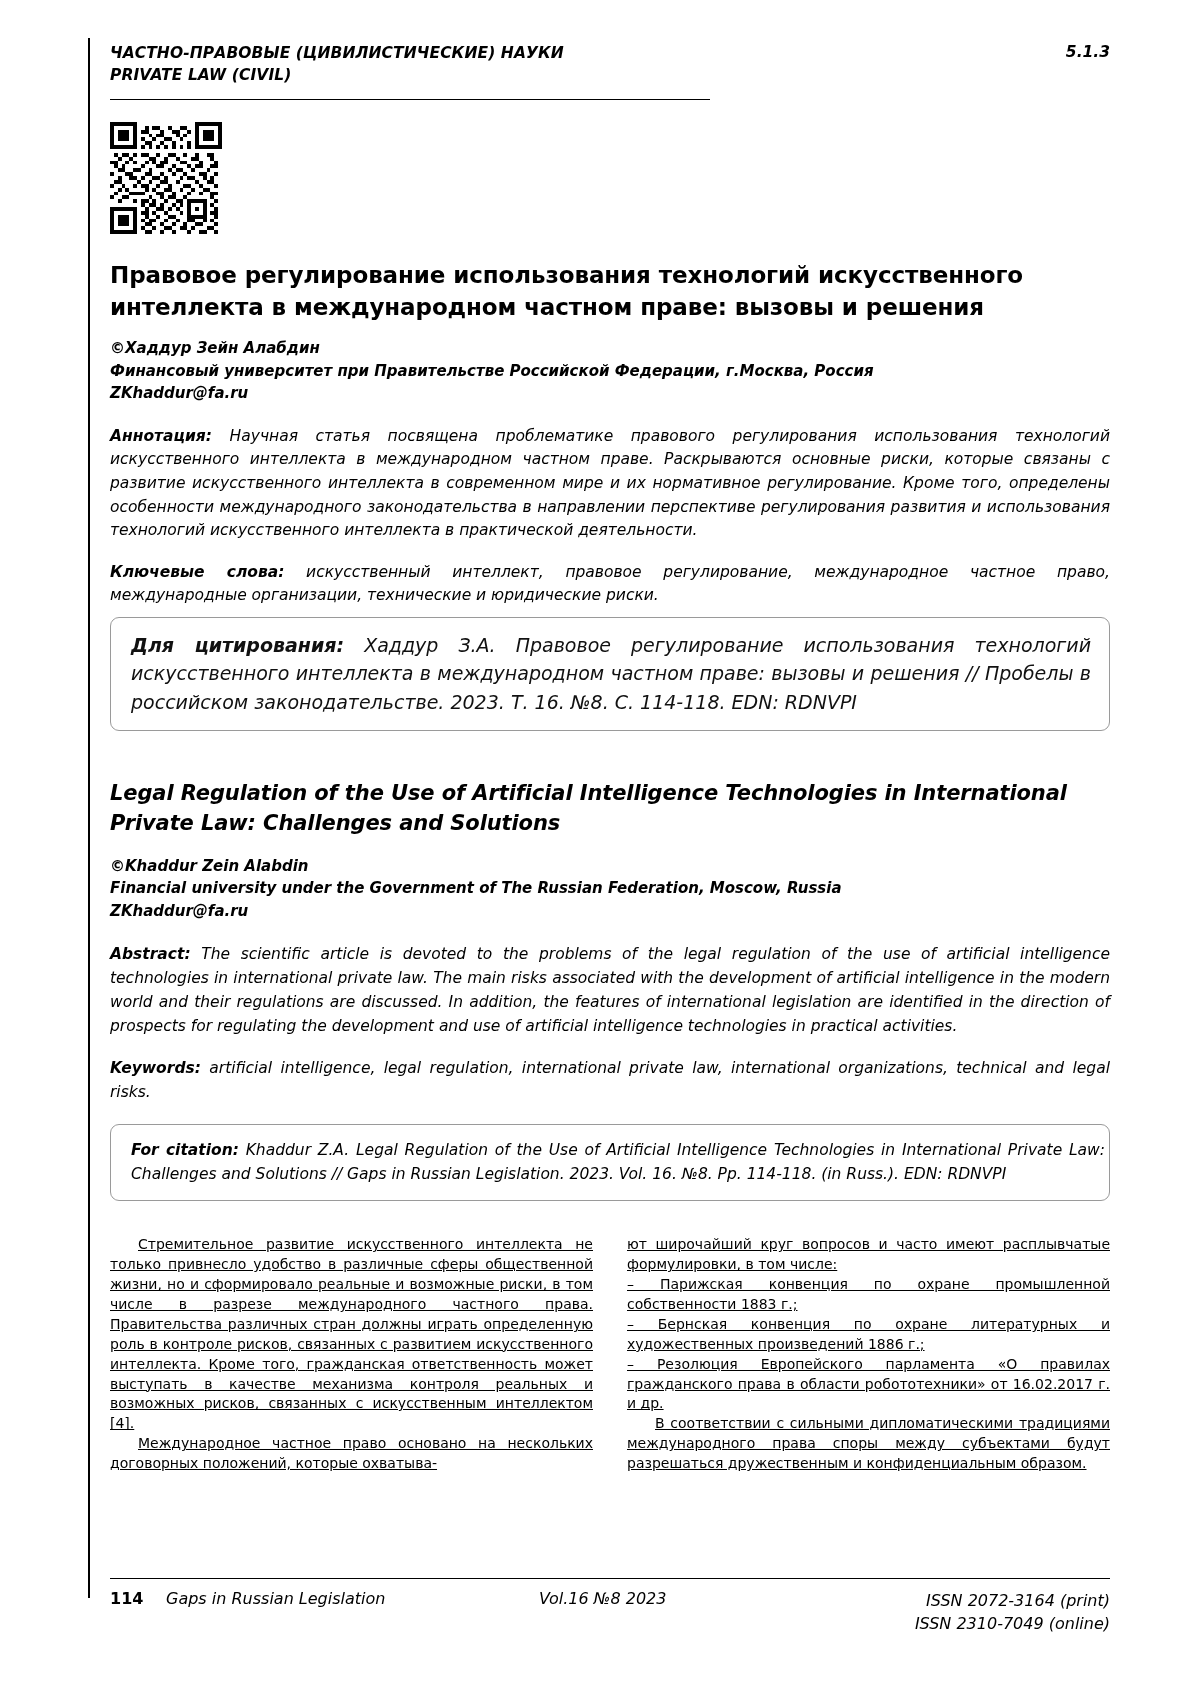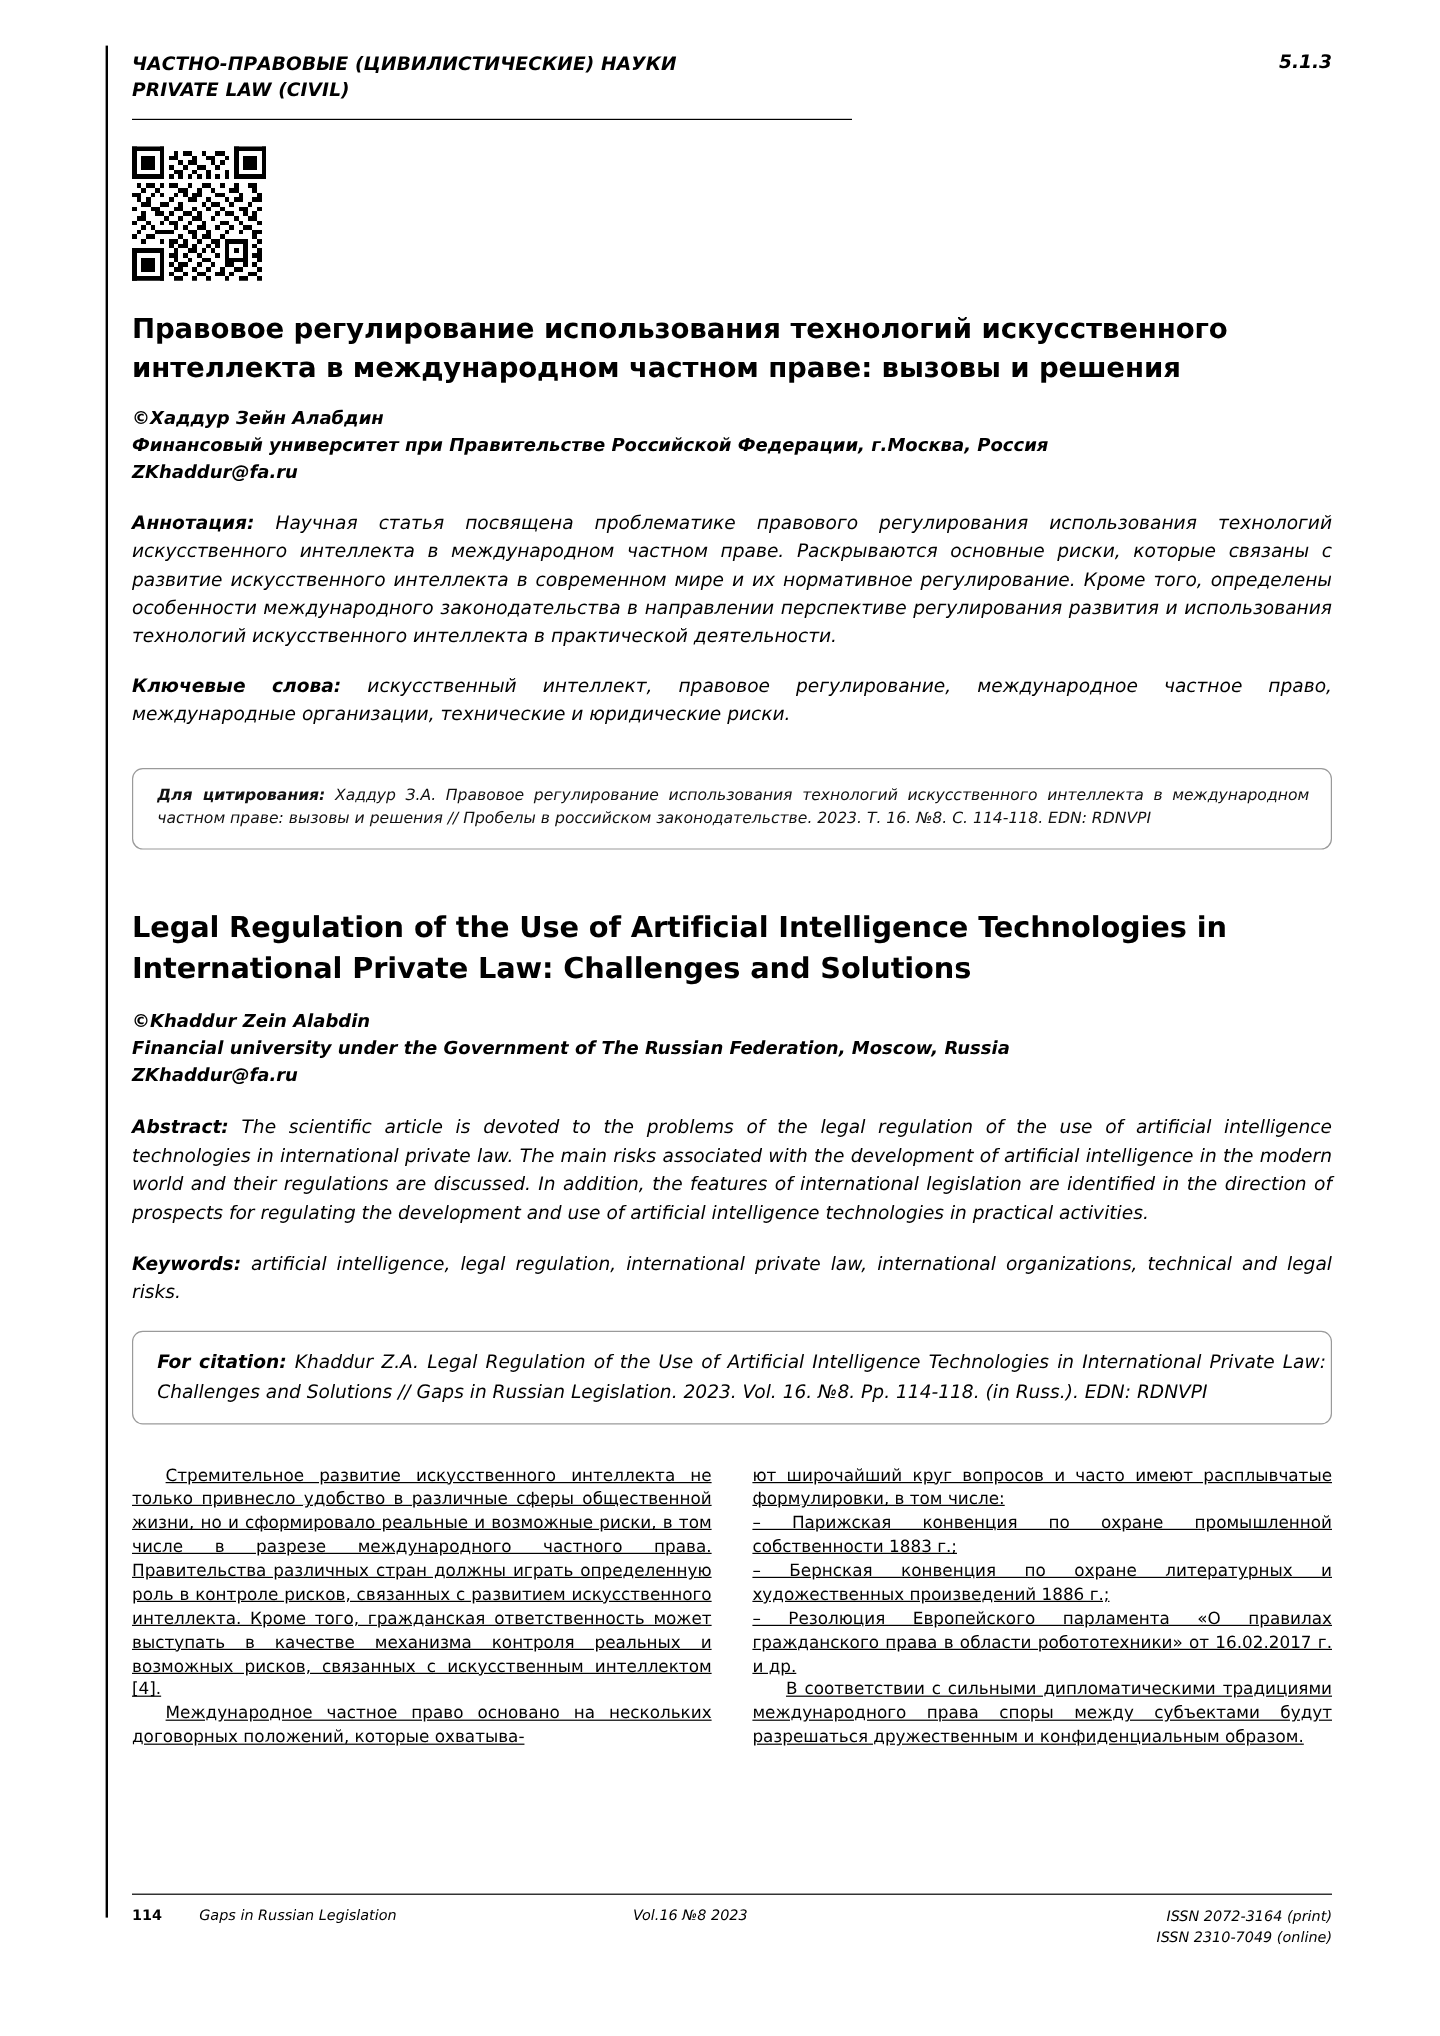--- a/index.html
+++ b/index.html
@@ -116,35 +116,36 @@
     font-weight: bold;
   }
   .keywords {
     margin-top: 18px;
     font-style: italic;
     font-size: 15.5px;
     line-height: 1.52;
     text-align: justify;
   }
   .citebox {
-    margin-top: 32px;
+    margin-top: 9px;
     border: 1.5px solid #9a9a9a;
     border-radius: 9px;
     padding: 13px 18px 14px 20px;
     font-style: italic;
-    font-size: 13px;
+    font-size: 19px;
     line-height: 1.5;
     text-align: justify;
     color: #111;
   }
   .citebox b { font-weight: bold; }
 
   h2.title-en {
-    font-size: 24px;
-    font-weight: bold;
+    font-size: 21px;
+    font-weight: bold;
+    font-style: italic;
     line-height: 1.42;
     margin: 48px 0 16px 0;
     letter-spacing: -0.1px;
   }
   .en-block .authors,
   .en-block .affil,
   .en-block .email { font-style: italic; }
 
   .abstract-en {
     margin-top: 20px;
@@ -198,21 +199,21 @@
   }
   .footer-rule {
     border-top: 1.5px solid #000;
     width: 100%;
   }
   .footer-row {
     margin-top: 10px;
     display: flex;
     align-items: flex-start;
     font-style: italic;
-    font-size: 12px;
+    font-size: 16px;
   }
   .pagenum {
     font-weight: bold;
     font-style: normal;
     width: 56px;
   }
   .journal { flex: 0 0 auto; }
   .volume {
     flex: 1 1 auto;
     text-align: center;

